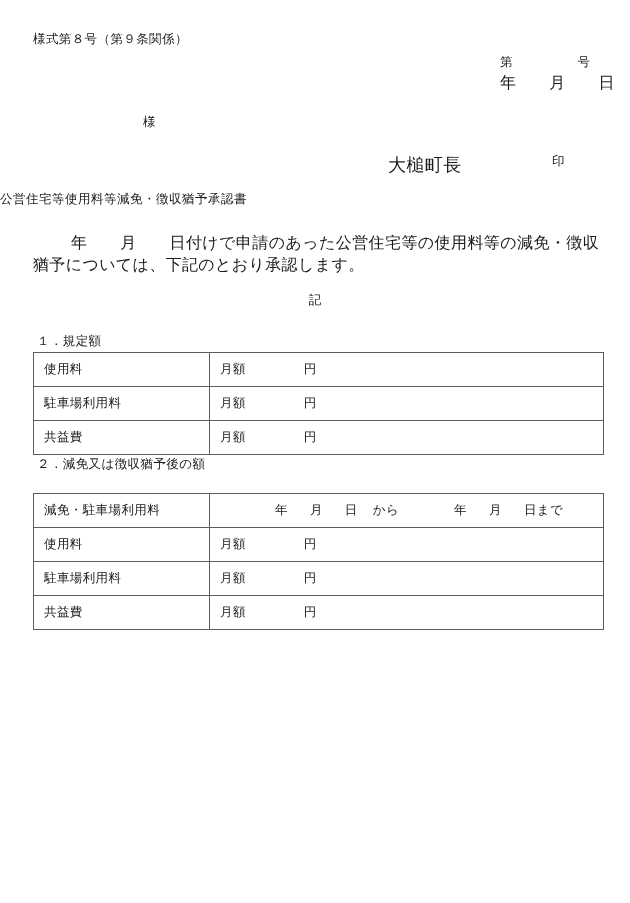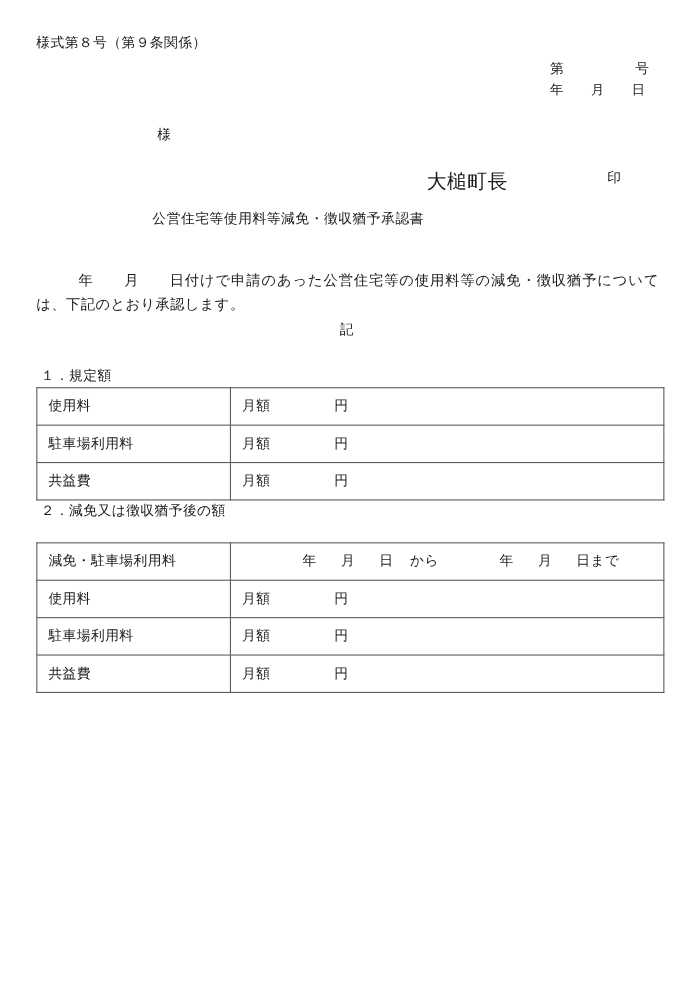--- a/index.html
+++ b/index.html
@@ -36,21 +36,21 @@
   }
   .doc-number {
     left: 500px;
     top: 54px;
     font-size: 12.5px;
     letter-spacing: 0.4px;
   }
   .doc-date {
     left: 500px;
     top: 73px;
-    font-size: 12px;
+    font-size: 16px;
     letter-spacing: 0.4px;
   }
   .addressee {
     left: 143px;
     top: 114px;
     font-size: 12.5px;
     letter-spacing: 0.4px;
   }
   .issuer {
     left: 388px;
@@ -63,32 +63,32 @@
     top: 153px;
     font-size: 12.5px;
     letter-spacing: 0.4px;
   }
 
   
   .doc-title {
     left: 0;
     top: 191px;
     width: 524px;
-    text-align: center;
+    text-align: left;
     font-size: 12.5px;
     letter-spacing: 0.5px;
   }
 
   
   .body-text {
     position: absolute;
     left: 33px;
-    top: 232px;
+    top: 216px;
     width: 566px;
-    font-size: 13px;
+    font-size: 16px;
     line-height: 22px;
     letter-spacing: 0.35px;
     text-align: justify;
   }
   .body-text .indent { display: inline-block; width: 38px; }
 
   
   .ki {
     left: 0;
     top: 292px;

